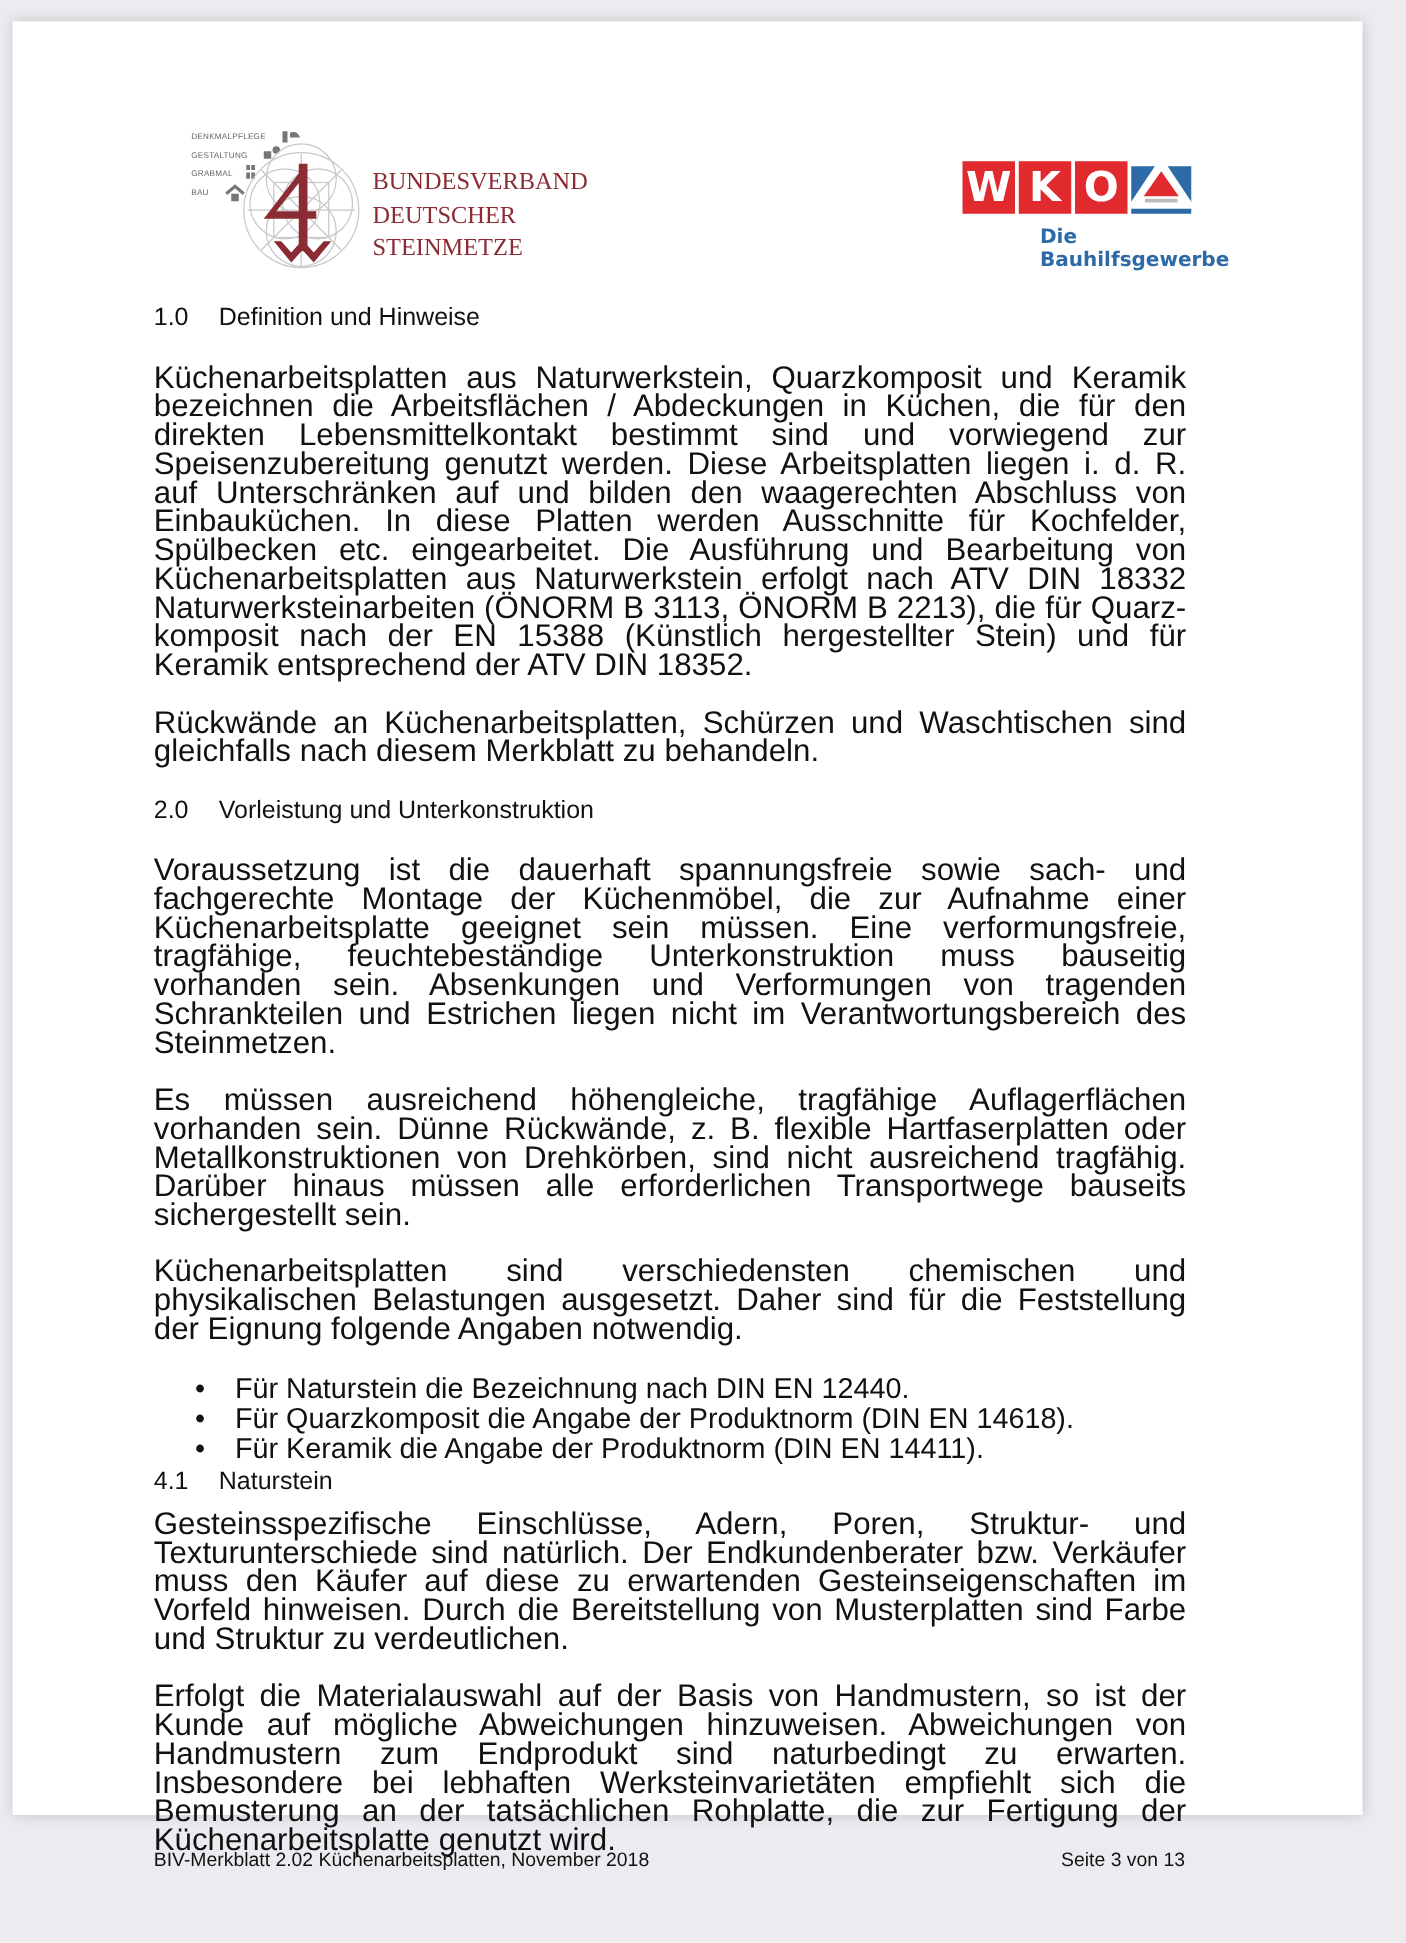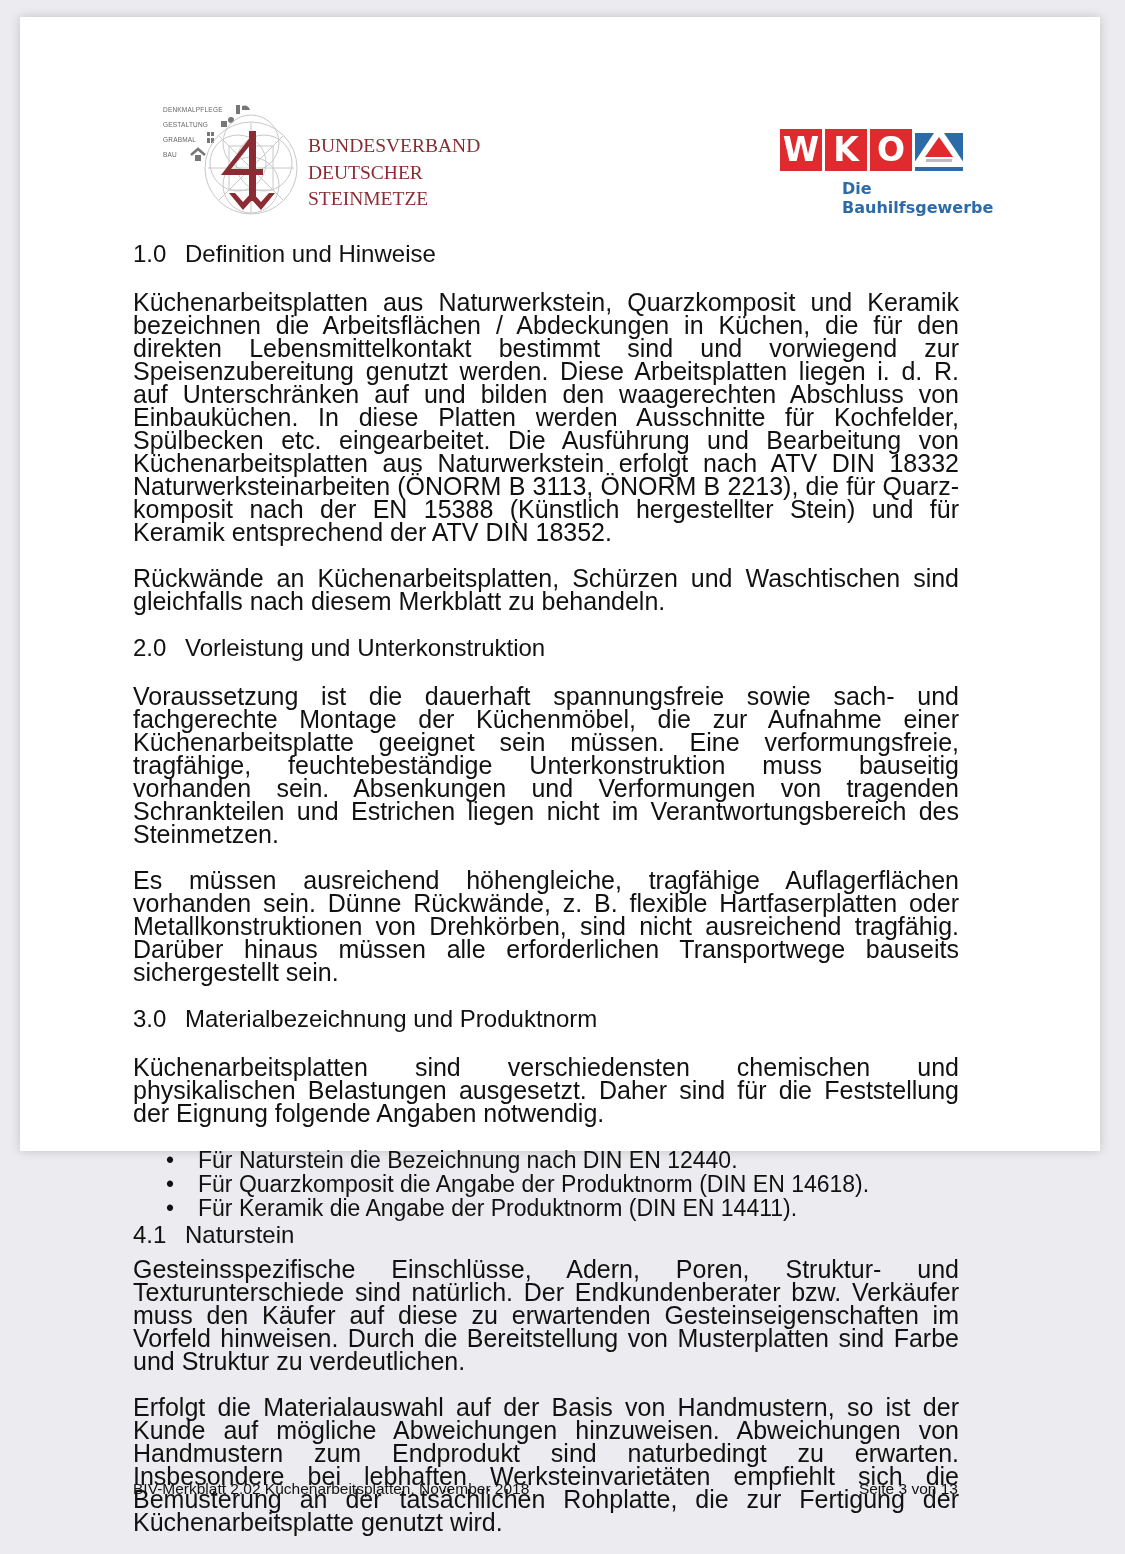--- a/index.html
+++ b/index.html
@@ -5,22 +5,22 @@
   html, body { margin: 0; padding: 0; }
   body {
     width: 1125px; height: 1554px;
     background: #ececf0;
     position: relative;
     overflow: hidden;
     font-family: "Liberation Sans", sans-serif;
   }
   .page {
     position: absolute;
-    left: 20px; top: 17px;
-    width: 1080px; height: 1134px;
+    left: 10px; top: 17px;
+    width: 1080px; height: 1435px;
     background: #ffffff;
     box-shadow: 0 0 10px rgba(0,0,0,0.18);
   }
   .logo-biv { position: absolute; left: 143px; top: 86px; width: 340px; height: 115px; }
   .biv-labels { position: absolute; left: 0; top: 0; font-size: 6.5px; color: #666; letter-spacing: 0.2px; }
   .biv-labels div { position: absolute; left: 0; white-space: nowrap; }
   .biv-title {
     position: absolute; left: 145px; top: 30px;
     font-family: "Liberation Serif", serif;
     color: #8b2c34;
@@ -37,21 +37,21 @@
   .wko-sub {
     position: absolute; left: 62px; top: 50px;
     color: #2d6aa8; font-weight: bold; font-size: 16px;
     font-family: "DejaVu Sans", sans-serif;
   }
   .content {
     position: absolute; left: 135px; top: 222px; width: 826px;
     color: #111;
   }
   h2 {
-    font-weight: normal; font-size: 24px; margin: 0; line-height: 30px;
+    font-weight: normal; font-size: 20px; margin: 0; line-height: 30px;
   }
   h2 .num { display: inline-block; width: 52px; }
   p {
     margin: 0; font-size: 25px; line-height: 23px; text-align: justify;
   }
   ul { margin: 0; padding: 0; list-style: none; }
   ul li { font-size: 23px; line-height: 24px; position: relative; padding-left: 65px; }
   ul li::before { content: "\2022"; position: absolute; left: 33px; }
   .footer {
     position: absolute; left: 135px; top: 1463px; width: 825px;
@@ -131,23 +131,20 @@
     </h2>
     <p style="margin-top:22px">Küchenarbeitsplatten aus Naturwerkstein, Quarzkomposit und Keramik bezeichnen die Arbeitsflächen / Abdeckungen in Küchen, die für den direkten Lebensmittelkontakt bestimmt sind und vorwiegend zur Speisenzubereitung genutzt werden. Diese Arbeitsplatten liegen i. d. R. auf Unterschränken auf und bilden den waagerechten Abschluss von Einbauküchen. In diese Platten werden Ausschnitte für Kochfelder, Spülbecken etc. eingearbeitet. Die Ausführung und Bearbeitung von Küchenarbeitsplatten aus Naturwerkstein erfolgt nach ATV DIN 18332 Naturwerksteinarbeiten (ÖNORM B 3113, ÖNORM B 2213), die für Quarz­komposit nach der EN 15388 (Künstlich hergestellter Stein) und für Keramik entsprechend der ATV DIN 18352.</p>
     <p style="margin-top:23px">Rückwände an Küchenarbeitsplatten, Schürzen und Waschtischen sind gleichfalls nach diesem Merkblatt zu behandeln.</p>
 
     <h2 style="margin-top:20px">
       <span class="num">2.0</span><span>Vorleistung und Unterkonstruktion</span>
     </h2>
     <p style="margin-top:22px">Voraussetzung ist die dauerhaft spannungsfreie sowie sach- und fachgerechte Montage der Küchenmöbel, die zur Aufnahme einer Küchenarbeitsplatte geeignet sein müssen. Eine verformungsfreie, tragfähige, feuchtebeständige Unterkonstruktion muss bauseitig vorhanden sein. Absenkungen und Verformungen von tragenden Schrankteilen und Estrichen liegen nicht im Verantwortungsbereich des Steinmetzen.</p>
     <p style="margin-top:23px">Es müssen ausreichend höhengleiche, tragfähige Auflagerflächen vorhanden sein. Dünne Rückwände, z. B. flexible Hartfaserplatten oder Metallkonstruktionen von Drehkörben, sind nicht ausreichend tragfähig. Darüber hinaus müssen alle erforderlichen Transportwege bauseits sichergestellt sein.</p>
 
-    <h2 style="margin-top:20px">
-      <span class="num">3.0</span><span>Materialbezeichnung und Produktnorm</span>
-    </h2>
     <p style="margin-top:22px">Küchenarbeitsplatten sind verschiedensten chemischen und physikalischen Belastungen ausgesetzt. Daher sind für die Feststellung der Eignung folgende Angaben notwendig.</p>
     <ul style="margin-top:23px">
       <li>Für Naturstein die Bezeichnung nach DIN EN 12440.</li>
       <li>Für Quarzkomposit die Angabe der Produktnorm (DIN EN 14618).</li>
       <li>Für Keramik die Angabe der Produktnorm (DIN EN 14411).</li>
     </ul>
 
     <h2>
       <span class="num">4.1</span><span>Naturstein</span>
     </h2>

